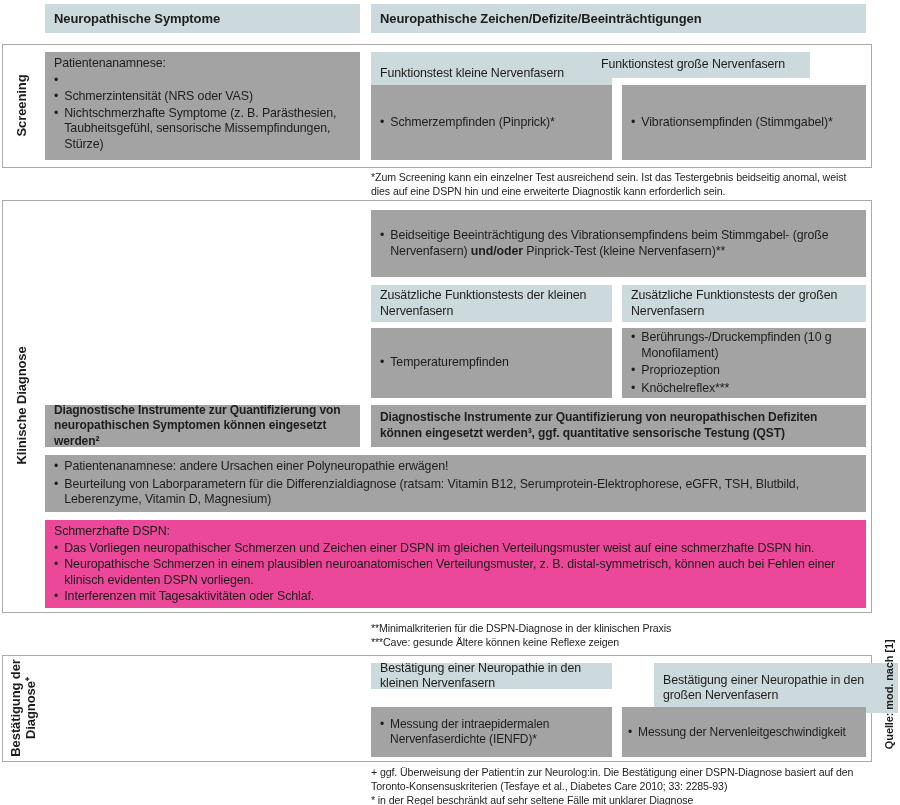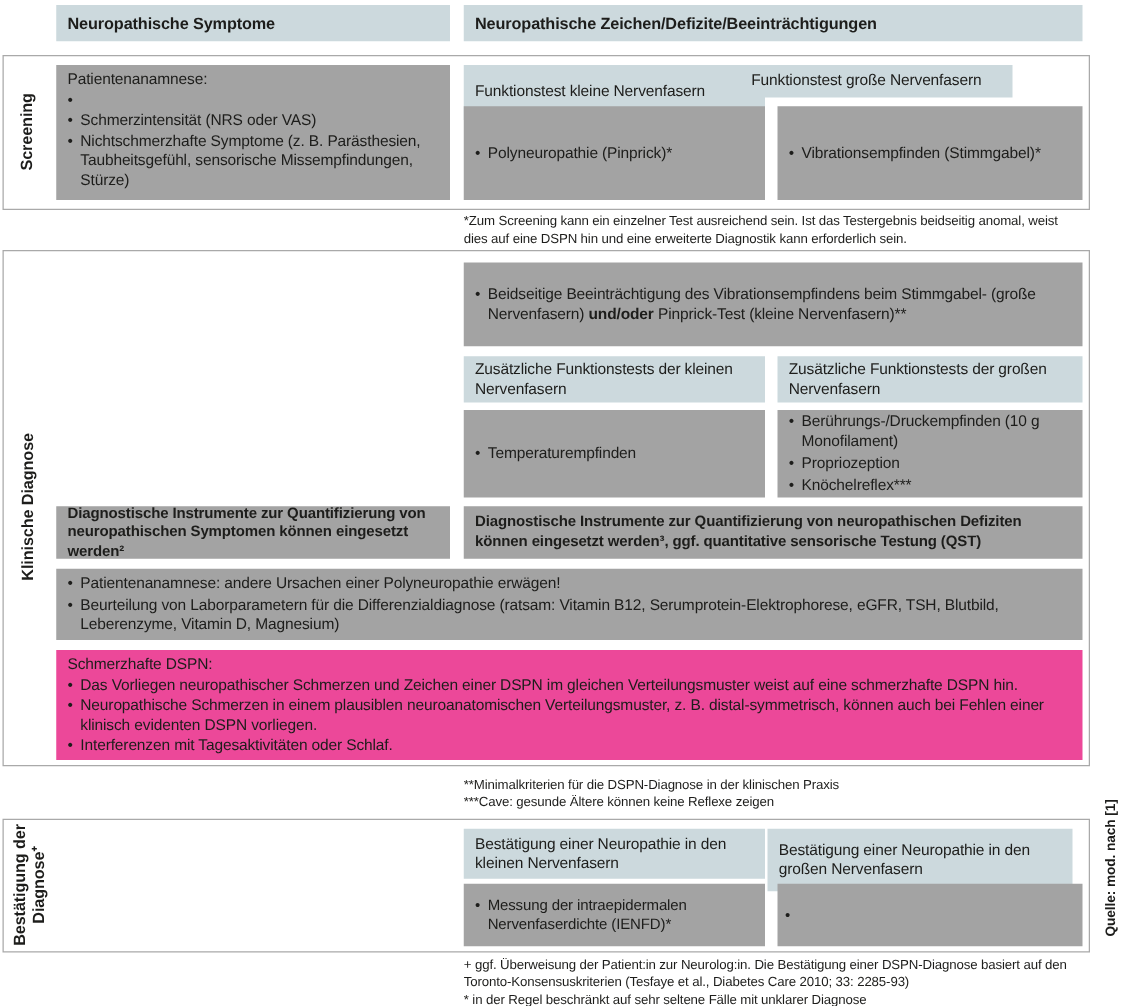--- a/index.html
+++ b/index.html
@@ -56,21 +56,21 @@
   <div class="box blue sub" style="left:371px;top:52px;width:241px;height:44px;">
     <span>Funktionstest kleine Nervenfasern</span>
   </div>
   <div class="box blue sub" style="left:592px;top:52px;width:218px;height:26px;">
     <span>Funktionstest große Nervenfasern</span>
   </div>
 
   <div class="box green cell vcenter" style="left:371px;top:85px;width:241px;height:75px;">
     <div class="li">
       <span class="b">•</span>
-      <span>Polyneuropathie (Pinprick)*</span>
+      <span>Schmerzempfinden (Pinprick)*</span>
     </div>
   </div>
   <div class="box green cell vcenter" style="left:622px;top:85px;width:244px;height:75px;">
     <div class="li">
       <span class="b">•</span>
       <span>Vibrationsempfinden (Stimmgabel)*</span>
     </div>
   </div>
 
   <div class="fn" style="left:371px;top:171px;width:497px;">*Zum Screening kann ein einzelner Test ausreichend sein. Ist das Testergebnis beidseitig anomal, weist dies auf eine DSPN hin und eine erweiterte Diagnostik kann erforderlich sein.</div>
@@ -150,36 +150,37 @@
 
   <div class="fn" style="left:371px;top:622px;width:497px;">
     <div>**Minimalkriterien für die DSPN-Diagnose in der klinischen Praxis</div>
     <div>***Cave: gesunde Ältere können keine Reflexe zeigen</div>
   </div>
 
   <div class="box section" style="left:2px;top:655px;width:870px;height:107px;"></div>
 
   <div class="vlabel" style="left:-28px;top:693px;width:104px;">Bestätigung der Diagnose⁺</div>
 
-  <div class="box blue sub" style="left:371px;top:663px;width:241px;height:40px;">
+  <div class="box blue sub" style="left:371px;top:663px;width:241px;height:26px;">
     <span>Bestätigung einer Neuropathie in den kleinen Nervenfasern</span>
   </div>
-  <div class="box blue sub" style="left:614px;top:663px;width:244px;height:50px;">
+  <div class="box blue sub" style="left:654px;top:663px;width:244px;height:50px;">
     <span>Bestätigung einer Neuropathie in den großen Nervenfasern</span>
   </div>
 
   <div class="box green cell vcenter small" style="left:371px;top:707px;width:241px;height:50px;">
     <div class="li">
       <span class="b">•</span>
       <span>Messung der intraepidermalen Nervenfaserdichte (IENFD)*</span>
     </div>
   </div>
   <div class="box green cell vcenter small" style="left:622px;top:707px;width:244px;height:50px;padding:6px 6px;">
     <div class="li">
       <span class="b">•</span>
+      <span>Messung der Nervenleitgeschwindigkeit</span>
     </div>
   </div>
 
   <div class="fn" style="left:371px;top:766px;width:512px;">
     <div>+ ggf. Überweisung der Patient:in zur Neurolog:in. Die Bestätigung einer DSPN-Diagnose basiert auf den Toronto-Konsensuskriterien (Tesfaye et al., Diabetes Care 2010; 33: 2285-93)</div>
     <div>* in der Regel beschränkt auf sehr seltene Fälle mit unklarer Diagnose</div>
   </div>
 
   <div class="vlabel" style="left:808px;top:688px;width:162px;font-size:11px;">Quelle: mod. nach [1]</div>
 

